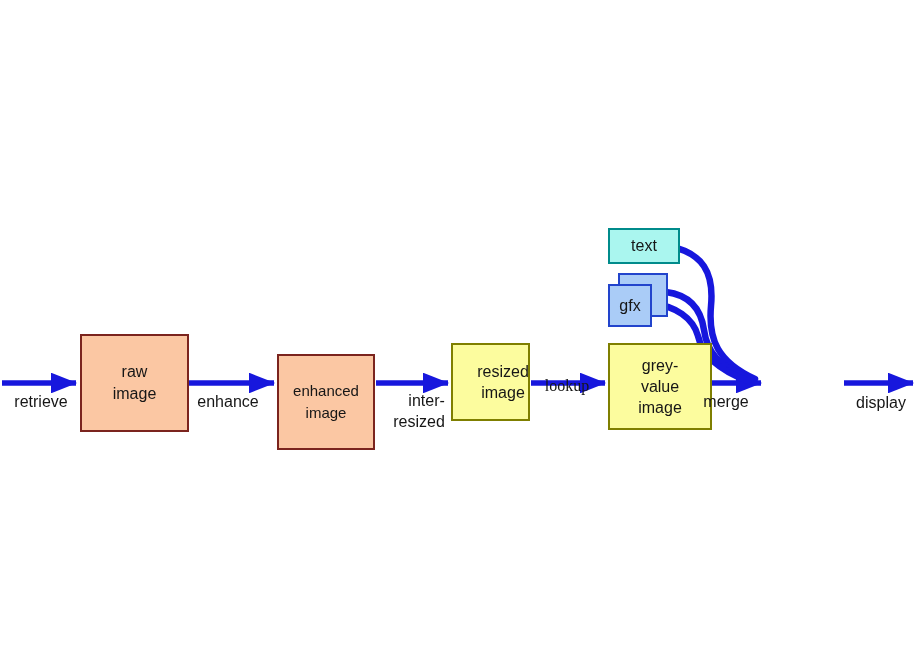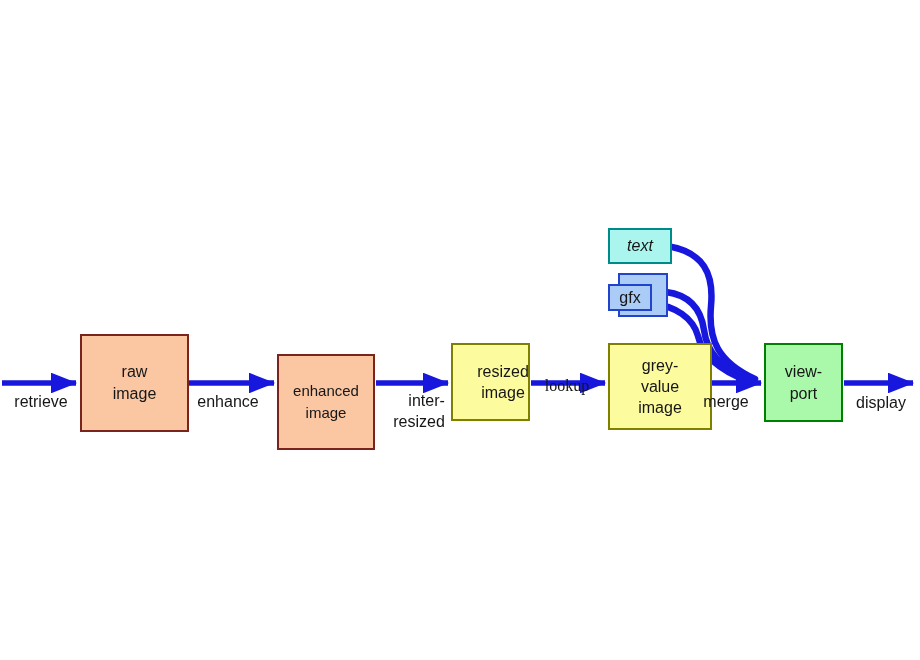--- a/index.html
+++ b/index.html
@@ -18,23 +18,23 @@
   .yellow{background:#fcfc9e;border-color:#7f7f00;}
   .green{background:#aaf9aa;border-color:#008000;}
   .cyan{background:#aaf6ef;border-color:#008b8b;}
   .blue{background:#aaccf7;border-color:#2244cc;}
 
   .n-raw{left:80px;top:334px;width:109px;height:98px;}
   .n-enhanced{left:277px;top:354px;width:98px;height:96px;font-size:15px;}
   .n-resized{left:451px;top:343px;width:79px;height:78px;line-height:21px;padding-left:25px;}
   .n-greyvalue{left:608px;top:343px;width:104px;height:87px;line-height:21px;}
   .n-viewport{left:764px;top:343px;width:79px;height:79px;line-height:22px;}
-  .n-text{left:608px;top:228px;width:64px;height:36px;font-style:italic;}
+  .n-text{left:608px;top:228px;width:72px;height:36px;}
   .n-gfx-back{left:618px;top:273px;width:50px;height:44px;}
-  .n-gfx-front{left:608px;top:284px;width:44px;height:27px;}
+  .n-gfx-front{left:608px;top:284px;width:44px;height:43px;}
 
   .edge-label{
     position:absolute;transform:translateX(-50%);
     font-size:16px;line-height:21px;text-align:right;white-space:nowrap;color:#161616;
   }
   .l-retrieve{left:41px;top:391px;}
   .l-enhance{left:228px;top:391px;}
   .l-interpolate{left:419px;top:390px;}
   .l-lookup{left:567px;top:375px;font-family:Liberation Serif, serif;}
   .l-merge{left:726px;top:391px;}
@@ -78,24 +78,20 @@
     <span>resized</span>
     <span>image</span>
   </div>
 
   <div class="node yellow n-greyvalue">
     <span>grey-</span>
     <span>value</span>
     <span>image</span>
   </div>
 
-  <div class="node green n-viewport">
-    <span>view-</span>
-    <span>port</span>
-  </div>
 
   <div class="node cyan n-text">
     <span>text</span>
   </div>
 
   <div class="node blue n-gfx-back"></div>
 
   <div class="node blue n-gfx-front">
     <span>gfx</span>
   </div>

